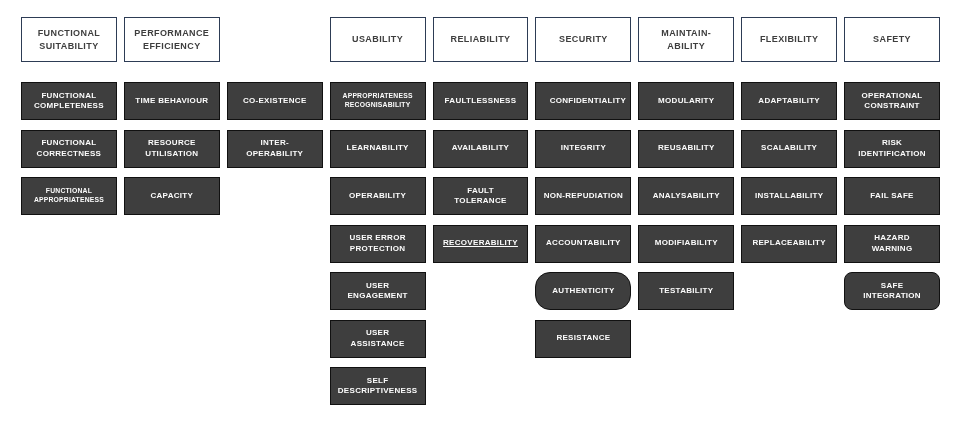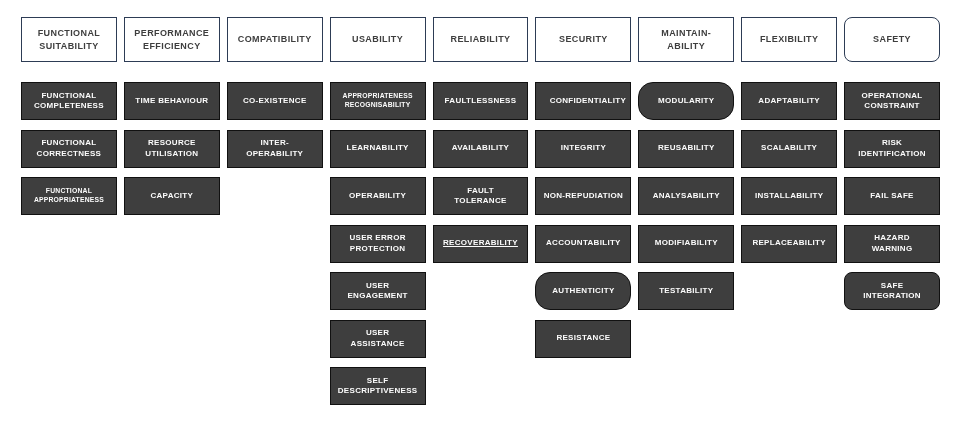--- a/index.html
+++ b/index.html
@@ -69,28 +69,27 @@
 </style>
 </head>
 <body>
 
 <div class="board">
   <div class="grid header-grid">
       <div class="hbox" style="grid-area: 1 / 1;">FUNCTIONAL
 SUITABILITY</div>
       <div class="hbox" style="grid-area: 1 / 2;">PERFORMANCE
 EFFICIENCY</div>
-      <div class="hbox" style="grid-area: 1 / 3;">COMPATIBILITY</div>
       <div class="hbox" style="grid-area: 1 / 4;">USABILITY</div>
       <div class="hbox" style="grid-area: 1 / 5;">RELIABILITY</div>
       <div class="hbox" style="grid-area: 1 / 6;">SECURITY</div>
       <div class="hbox" style="grid-area: 1 / 7;">MAINTAIN-
 ABILITY</div>
       <div class="hbox" style="grid-area: 1 / 8;">FLEXIBILITY</div>
-      <div class="hbox" style="grid-area: 1 / 9; border-radius: 8px;">SAFETY</div>
+      <div class="hbox" style="grid-area: 1 / 9;">SAFETY</div>
     </div>
   <div class="grid body-grid">
       <div class="box" style="grid-area: 1 / 1;">FUNCTIONAL
 COMPLETENESS</div>
       <div class="box" style="grid-area: 2 / 1;">FUNCTIONAL
 CORRECTNESS</div>
       <div class="box small" style="grid-area: 3 / 1;">FUNCTIONAL
 APPROPRIATENESS</div>
       <div class="box" style="grid-area: 1 / 2;">TIME BEHAVIOUR</div>
       <div class="box" style="grid-area: 2 / 2;">RESOURCE
@@ -115,21 +114,21 @@
       <div class="box" style="grid-area: 2 / 5;">AVAILABILITY</div>
       <div class="box" style="grid-area: 3 / 5;">FAULT
 TOLERANCE</div>
       <div class="box" style="grid-area: 4 / 5; text-decoration: underline;">RECOVERABILITY</div>
       <div class="box" style="grid-area: 1 / 6; padding-left: 10px;">CONFIDENTIALITY</div>
       <div class="box" style="grid-area: 2 / 6;">INTEGRITY</div>
       <div class="box" style="grid-area: 3 / 6;">NON-REPUDIATION</div>
       <div class="box" style="grid-area: 4 / 6;">ACCOUNTABILITY</div>
       <div class="box" style="grid-area: 5 / 6; border-radius: 15px;">AUTHENTICITY</div>
       <div class="box" style="grid-area: 6 / 6;">RESISTANCE</div>
-      <div class="box" style="grid-area: 1 / 7; border-radius: 15px;">MODULARITY</div>
+      <div class="box" style="grid-area: 1 / 7;">MODULARITY</div>
       <div class="box" style="grid-area: 2 / 7;">REUSABILITY</div>
       <div class="box" style="grid-area: 3 / 7;">ANALYSABILITY</div>
       <div class="box" style="grid-area: 4 / 7;">MODIFIABILITY</div>
       <div class="box" style="grid-area: 5 / 7;">TESTABILITY</div>
       <div class="box" style="grid-area: 1 / 8;">ADAPTABILITY</div>
       <div class="box" style="grid-area: 2 / 8;">SCALABILITY</div>
       <div class="box" style="grid-area: 3 / 8;">INSTALLABILITY</div>
       <div class="box" style="grid-area: 4 / 8;">REPLACEABILITY</div>
       <div class="box" style="grid-area: 1 / 9;">OPERATIONAL
 CONSTRAINT</div>

